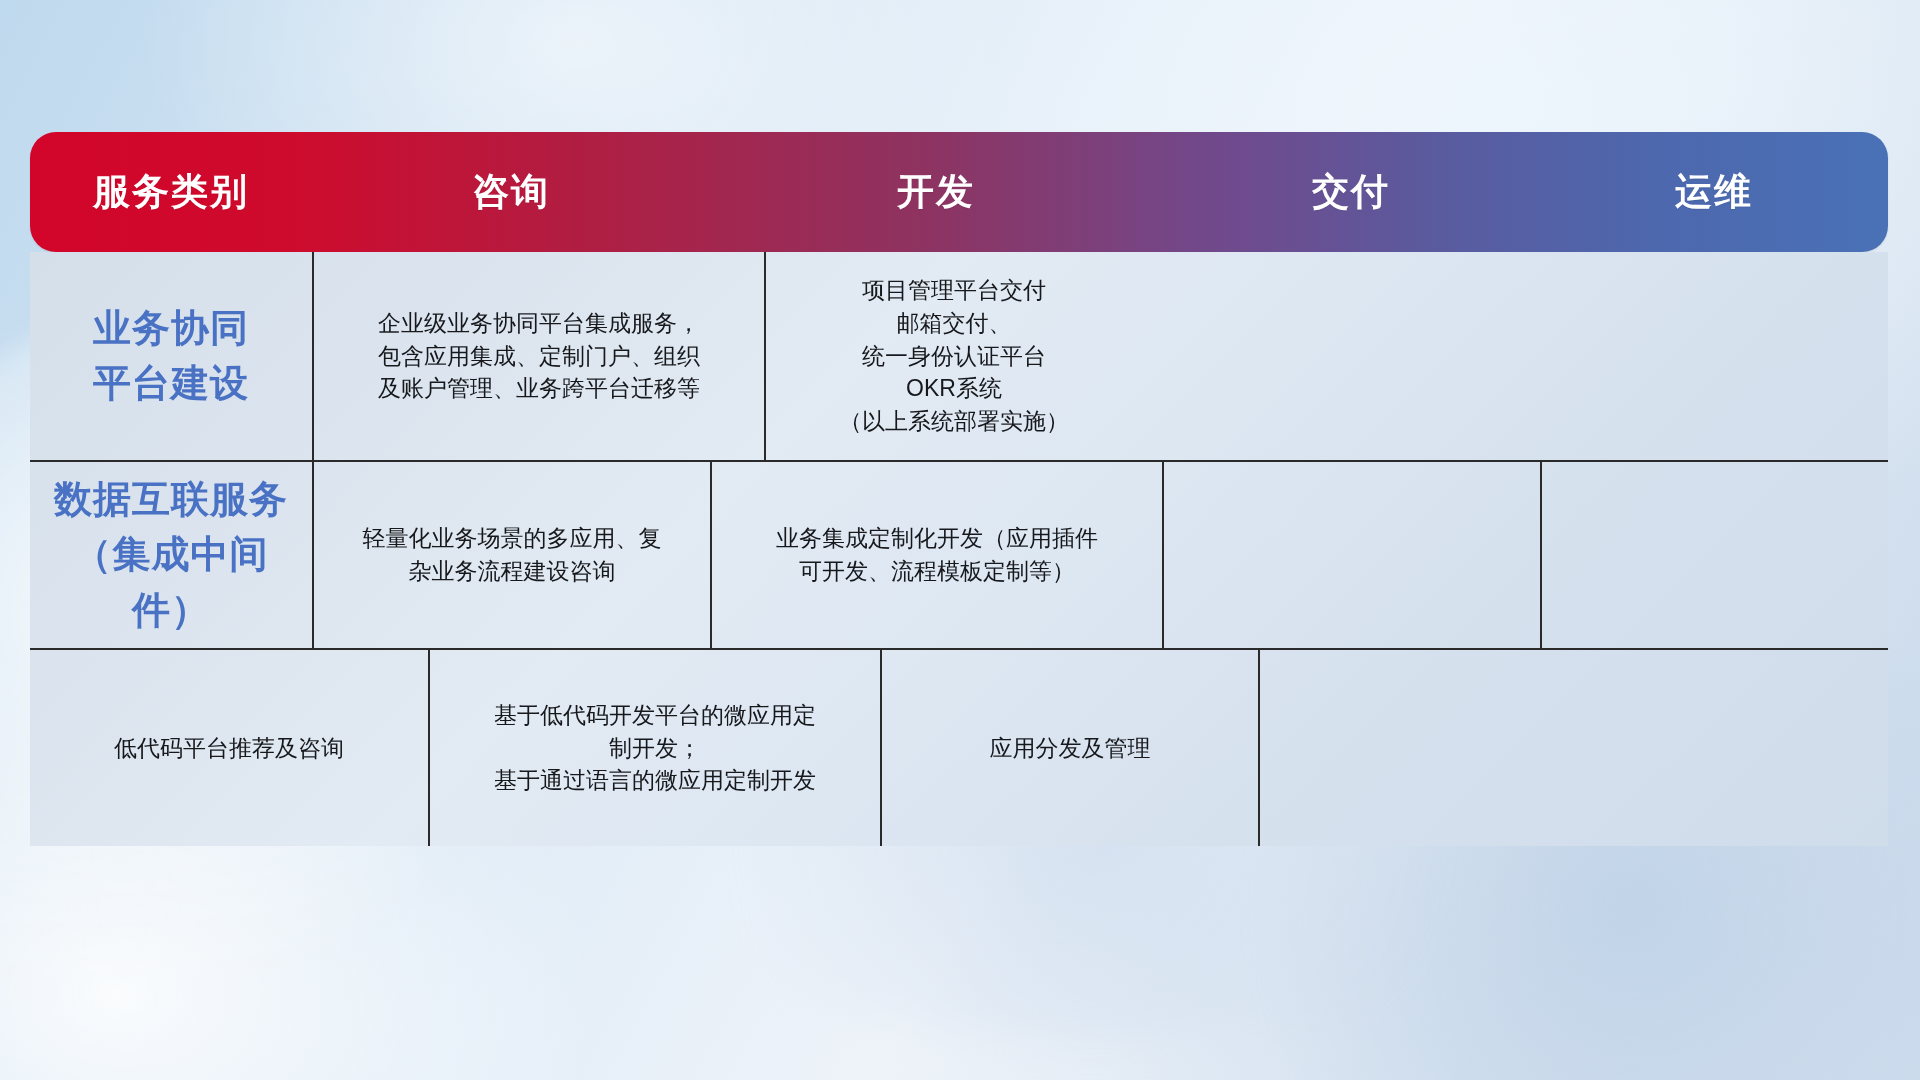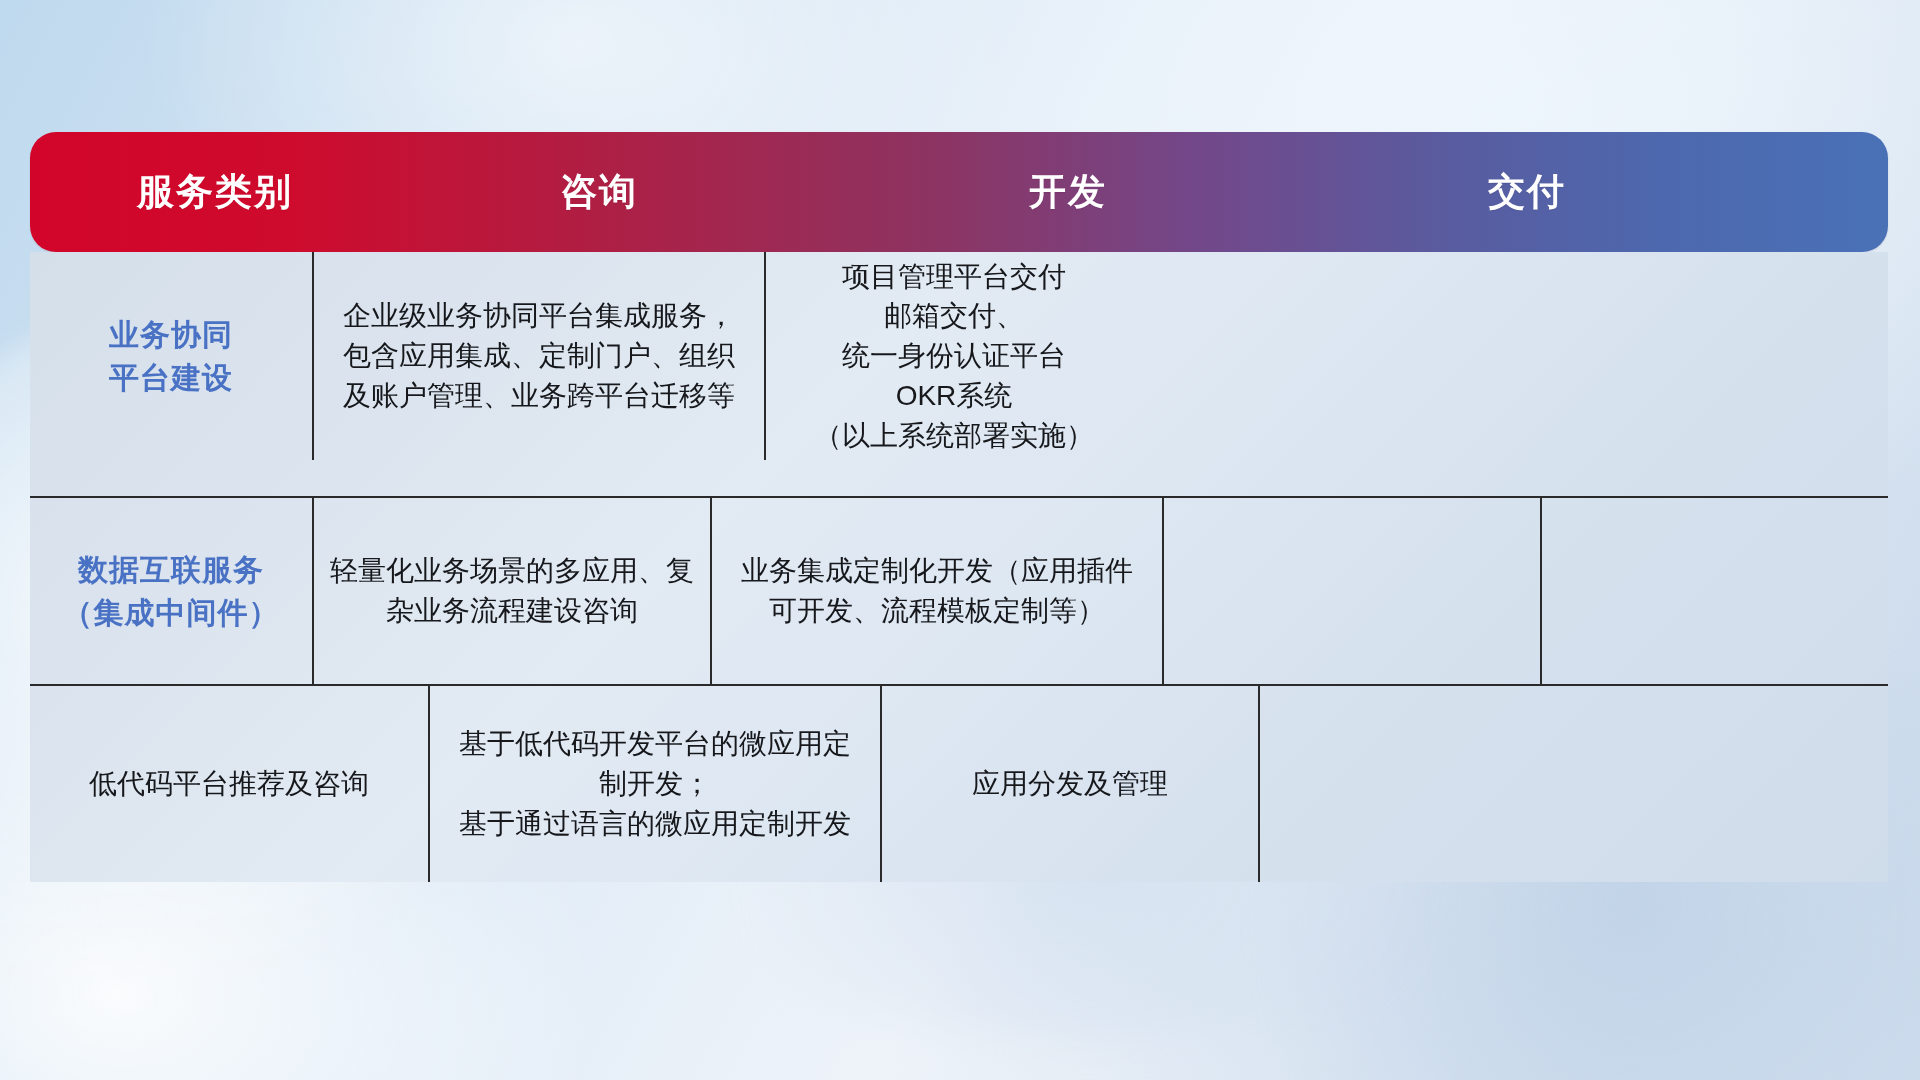--- a/index.html
+++ b/index.html
@@ -78,21 +78,20 @@
   }
   .hcell {
     display: flex;
     align-items: center;
     justify-content: center;
     color: #ffffff;
     font-size: 37px;
     font-weight: bold;
     letter-spacing: 2px;
     text-shadow: 0 1px 1px rgba(0,0,0,0.08);
-    padding-left: 44px;
   }
 
   
   .c0 { width: 282px; flex: 0 0 282px; }
   .c1 { width: 398px; flex: 0 0 398px; }
   .c2 { width: 452px; flex: 0 0 452px; text-align: right; }
   .c3 { width: 378px; flex: 0 0 378px; }
   .c4 { width: 348px; flex: 0 0 348px; }
 
   
@@ -112,38 +111,38 @@
   }
   .brow + .brow { border-top: 2px solid #2a2a2a; }
   .bcell {
     box-sizing: border-box;
     display: flex;
     align-items: center;
     justify-content: center;
     text-align: center;
     padding: 10px 16px;
     color: #16181c;
-    font-size: 28px;
+    font-size: 23px;
     line-height: 1.42;
     white-space: pre-line;
   }
   .bcell + .bcell { border-left: 2px solid #2a2a2a; }
   .bcell.cat {
     color: #4a72c4;
     font-weight: bold;
-    font-size: 30px;
+    font-size: 38px;
     line-height: 1.45;
     letter-spacing: 1px;
     border-left: none;
   }
   
   .brow .bcell:first-child { border-left: none; }
 
   .r0 { height: 208px; }
-  .r1 { height: 186px; margin-top: 36px; }
+  .r1 { height: 186px; }
   .r2 { height: 196px; }
 
   
   .bcell.c4 { border-left: 2px solid #2a2a2a; }
 </style>
 </head>
 <body>
 
 <div id="bg">
   <div id="bg-blob-a"></div>

